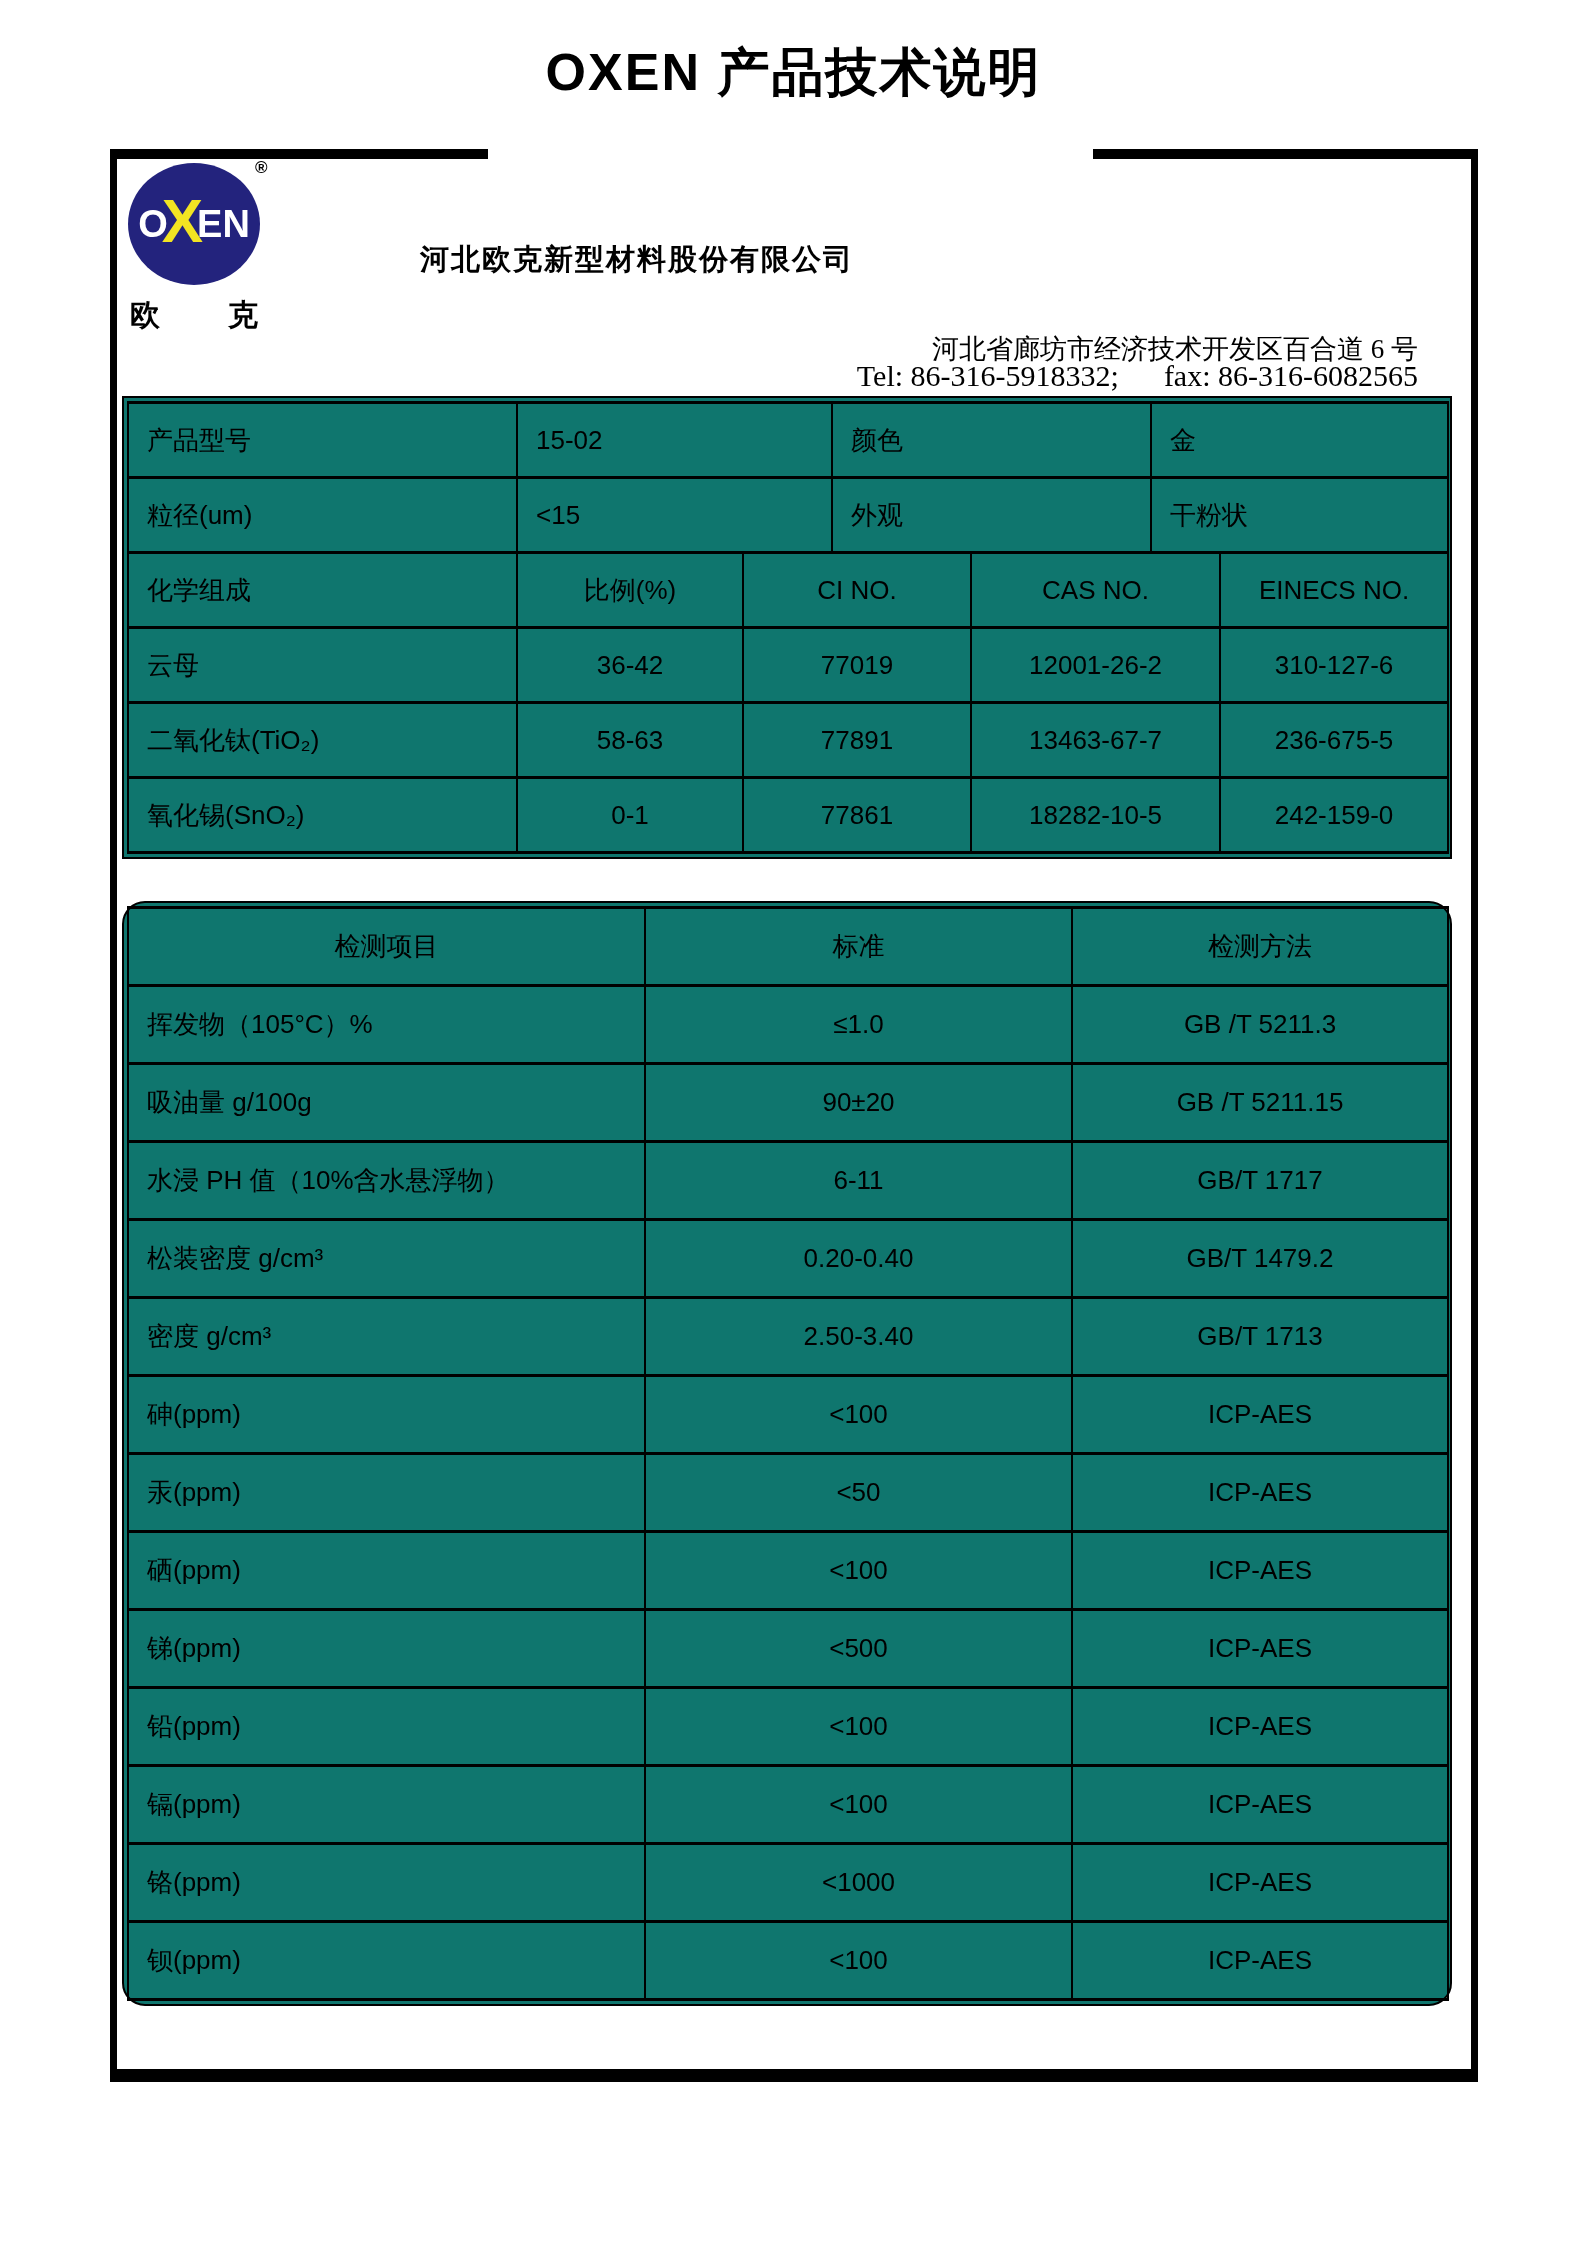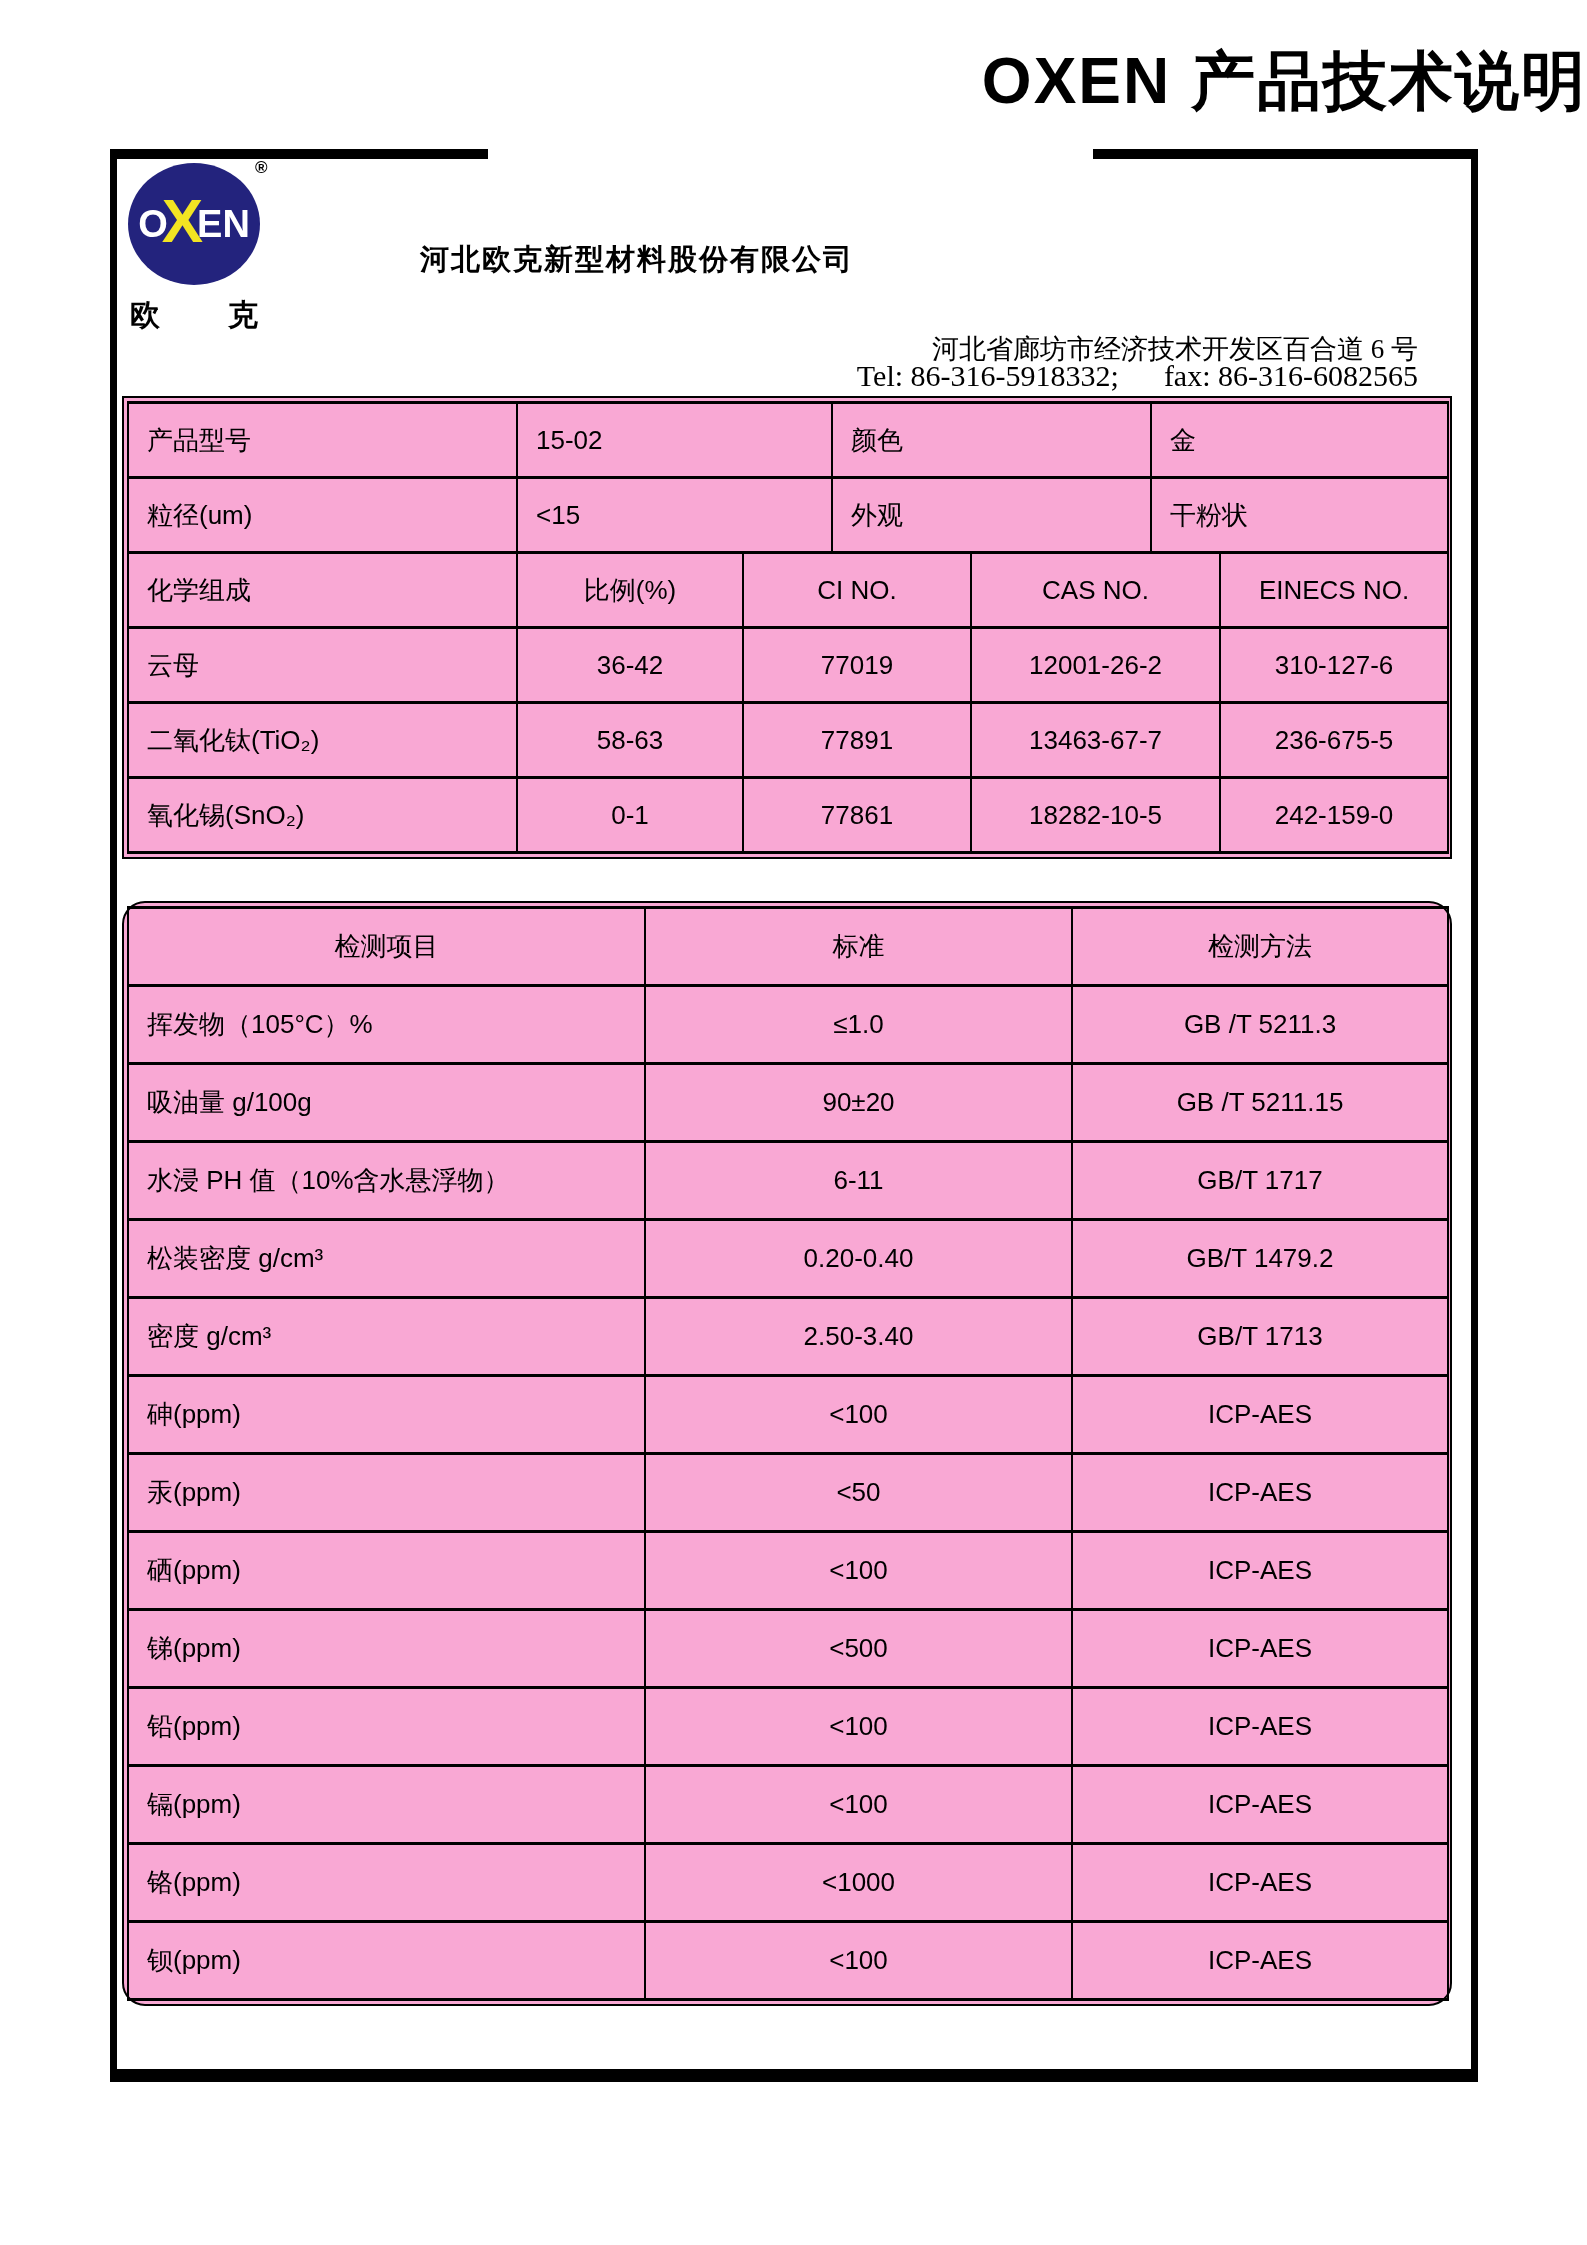--- a/index.html
+++ b/index.html
@@ -1,21 +1,21 @@
 <!DOCTYPE html>
 <html><head>
 <meta charset="utf-8">
 <style>
   html,body { margin:0; padding:0; background:#fff; }
   .page { position:relative; width:1587px; height:2245px; background:#fff; color:#000;
           font-family:"Liberation Sans","DejaVu Sans",sans-serif; overflow:hidden; }
   .abs { position:absolute; }
 
-  .doc-title { top:38px; left:0; width:100%; text-align:right;
-               font-size:64px; font-weight:bold; letter-spacing:2px; }
+  .doc-title { top:38px; left:0; width:100%; text-align:center;
+               font-size:52px; font-weight:bold; letter-spacing:2px; }
 
   .bar { top:149px; height:10px; background:#000; }
   .bar-left  { left:110px;  width:378px; }
   .bar-right { left:1093px; width:385px; }
 
   .frame { left:110px; top:149px; width:1368px; height:1933px; box-sizing:border-box;
            border-left:7px solid #000; border-right:7px solid #000; border-bottom:13px solid #000; }
 
   .logo-ellipse { left:128px; top:163px; width:132px; height:122px; background:#23237d;
                   border-radius:50%; display:flex; align-items:center; justify-content:center; }
@@ -26,21 +26,21 @@
   .logo-caption { left:130px; top:295px; width:128px; font-size:30px; font-weight:bold;
                   text-align:justify; text-align-last:justify; }
 
   .company { left:420px; top:240px; font-size:29px; font-weight:bold; letter-spacing:2px;
              font-family:"Liberation Serif","DejaVu Serif",serif; }
   .addr-line1 { right:169px; top:331px; text-align:right; font-size:27px;
                 font-family:"Liberation Serif","DejaVu Serif",serif; }
   .addr-line2 { right:169px; top:359px; text-align:right; font-size:30px; white-space:pre;
                 font-family:"Liberation Serif","DejaVu Serif",serif; }
 
-  .twrap { border:2px solid #000; padding:3px; box-sizing:border-box; background:#f9a8d4; }
+  .twrap { border:2px solid #000; padding:3px; box-sizing:border-box; background:#0f766e; }
   .twrap1 { left:122px; top:396px; width:1330px; }
   .twrap2 { left:122px; top:901px; width:1330px;border-radius:23px; }
   table { border-collapse:collapse; width:100%; table-layout:fixed; }
   td { border:3px solid #000; border-left-width:2px; border-right-width:2px;
        font-size:26px; padding:0 4px 0 18px; vertical-align:middle; overflow:hidden; }
   .t1 td { height:72px; }
   .t2 td { height:75px; }
   .tblB tr:first-child td { border-top:0; }
   td.c { text-align:center; padding:0 13px; }
 </style>

